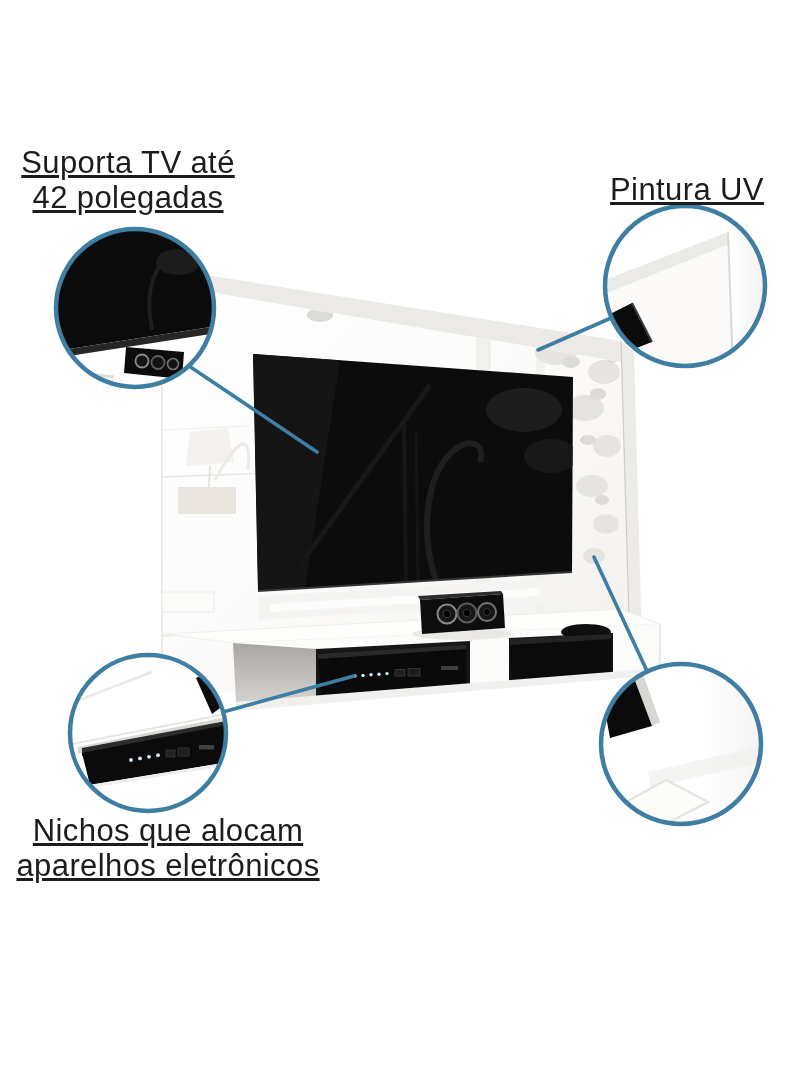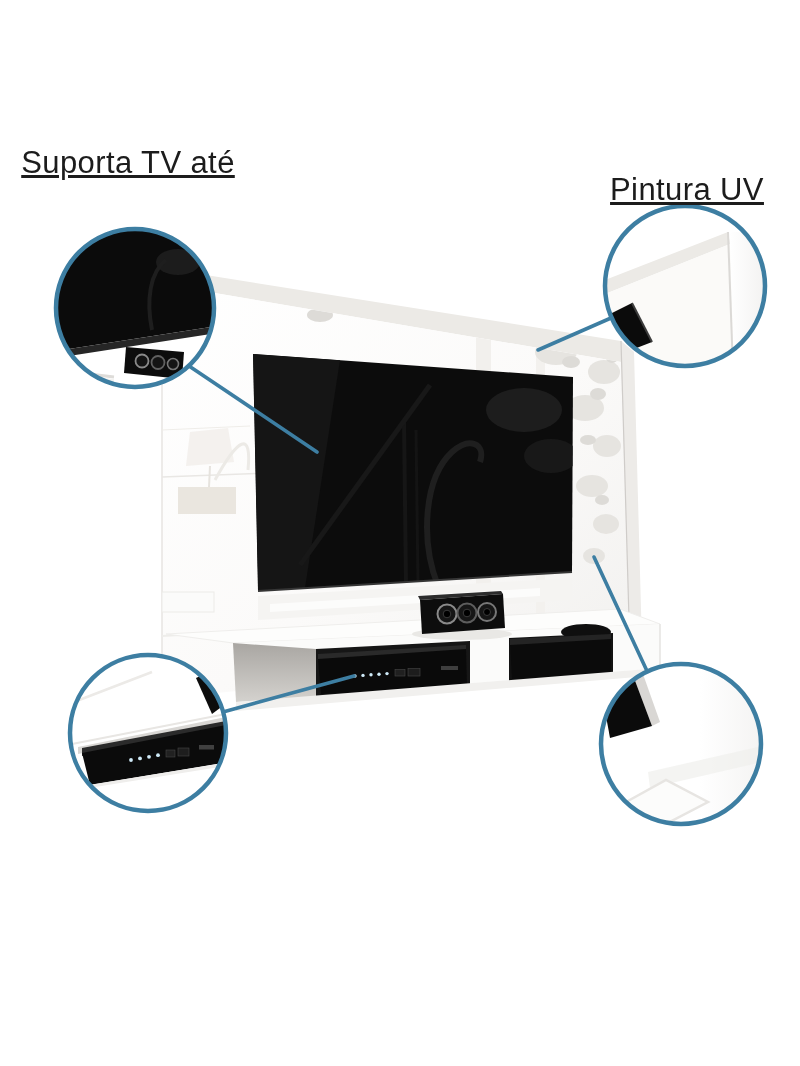--- a/index.html
+++ b/index.html
@@ -246,21 +246,26 @@
         <polygon points="598,672 628,662 652,726 610,738" fill="#0b0b0b"></polygon>
         <polygon points="648,772 762,746 762,762 650,788" fill="#f0efed" opacity="0.7"></polygon>
         <polygon points="608,812 666,780 708,802 662,826" fill="#fcfcfb" stroke="#e7e5e2" stroke-width="2.5"></polygon>
       </g>
       <circle cx="681" cy="744" r="80" fill="none" stroke="#3d7ea2" stroke-width="4.5"></circle>
     </g>
   </svg>
 
   <div class="callout-label" style="left:128px; top:145px;">
     <div>Suporta TV até</div>
+    <div>42 polegadas</div>
   </div>
 
   <div class="callout-label" style="left:687px; top:172px;text-align:right;">
     <div>Pintura UV</div>
   </div>
 
+  <div class="callout-label" style="left:168px; top:813px;">
+    <div>Nichos que alocam</div>
+    <div>aparelhos eletrônicos</div>
+  </div>
 
 
 </div>
 
 </body></html>

